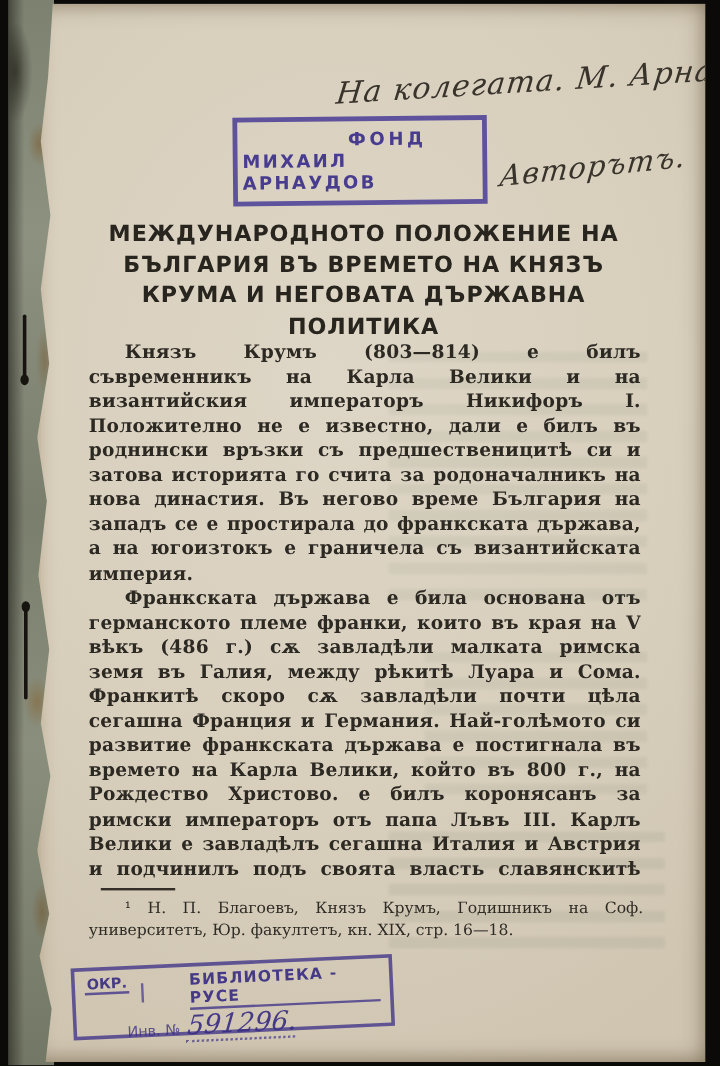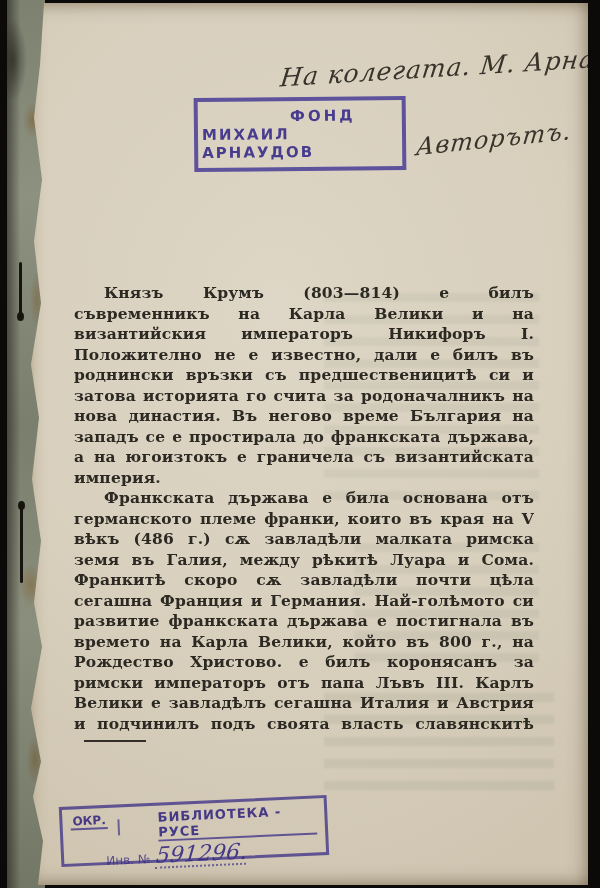--- a/index.html
+++ b/index.html
@@ -121,28 +121,30 @@
     <div class="bleed b3"></div>
 
     <div class="hand dedication">На колегата. М. Арнаудовъ.</div>
     <div class="hand author-sig">Авторътъ.</div>
 
     <div class="fund-stamp">
       <div class="l1">ФОНД</div>
       <div class="l2">МИХАИЛ АРНАУДОВ</div>
     </div>
 
+    <div class="title">МЕЖДУНАРОДНОТО ПОЛОЖЕНИЕ НА БЪЛГАРИЯ ВЪ ВРЕМЕТО НА КНЯЗЪ КРУМА И НЕГОВАТА ДЪРЖАВНА ПОЛИТИКА</div>
 
     <div class="bodytext">
       <p>Князъ Крумъ (803—814) е билъ съвременникъ на Карла Велики и на византийския императоръ Никифоръ I. Положително не е известно, дали е билъ въ роднински връзки съ предшественицитѣ си и затова историята го счита за родоначалникъ на нова династия. Въ негово време България на западъ се е простирала до франкската държава, а на югоизтокъ е граничела съ византийската империя.</p>
       <p>Франкската държава е била основана отъ германското племе франки, които въ края на V вѣкъ (486 г.) сѫ завладѣли малката римска земя въ Галия, между рѣкитѣ Луара и Сома. Франкитѣ скоро сѫ завладѣли почти цѣла сегашна Франция и Германия. Най-голѣмото си развитие франкската държава е постигнала въ времето на Карла Велики, който въ 800 г., на Рождество Христово. е билъ коронясанъ за римски императоръ отъ папа Лъвъ III. Карлъ Велики е завладѣлъ сегашна Италия и Австрия и подчинилъ подъ своята власть славянскитѣ племена, които сѫ живѣели въ Далмация, Босна и Хърватско. Той въ 803 год. окончателно е победилъ аваритѣ и завладѣлъ западната половина на аварската държава до рѣка Тиса.¹ Поради това франкската държава е станала съседна на България и франкобългарската граница е вървѣла по рѣкитѣ Тиса, Дунавъ и Дрина. Франкитѣ не сѫ минали тази граница, но и българитѣ не сѫ имъ дали поводъ да я минатъ, защото българитѣ сѫ били заети съ войнитѣ си противъ византийцитѣ.</p>
 
     </div>
 
     <div class="fn-rule"></div>
+    <div class="footnote">¹ Н. П. Благоевъ, Князъ Крумъ, Годишникъ на Соф. университетъ, Юр. факултетъ, кн. XIX, стр. 16—18.</div>
 
     <div class="lib-stamp">
       <div class="row1">
         <span class="okr">ОКР.</span>
         <span class="sep"></span>
         <span class="libname">БИБЛИОТЕКА - РУСЕ</span>
       </div>
       <div class="row2">
         <span class="inv-label">Инв. №</span>
         <span class="inv-num">591296.</span>

